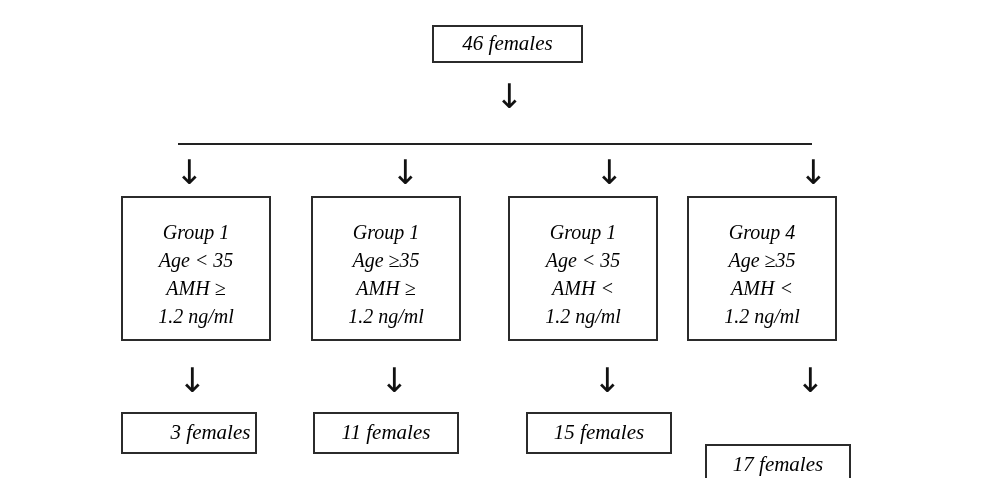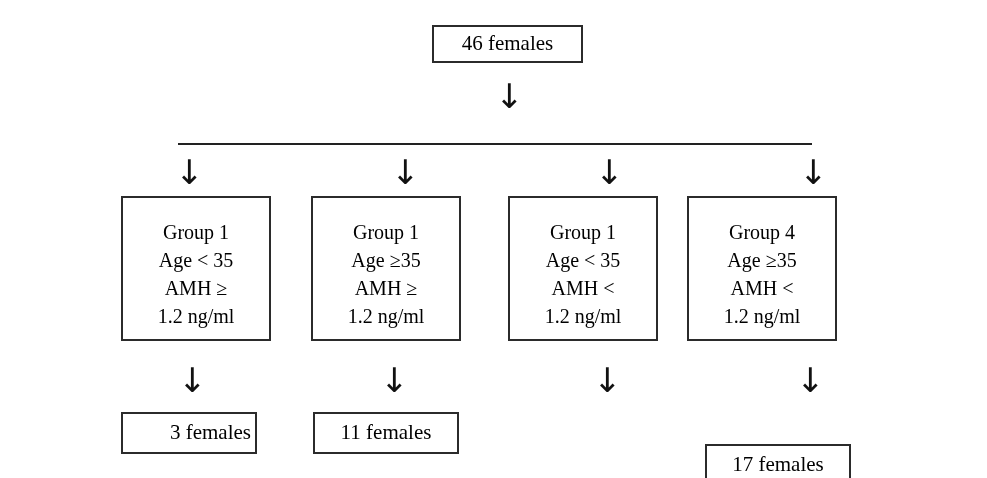--- a/index.html
+++ b/index.html
@@ -11,20 +11,21 @@
     font-family: "Liberation Serif", "DejaVu Serif", serif;
     color: #000000;
   }
 
   #flowchart {
     position: relative;
     width: 893px;
     height: 478px;
     background: #ffffff;
     overflow: hidden;
+    font-style: italic;
   }
 
   
   .node {
     position: absolute;
     box-sizing: border-box;
     border: 2px solid #2b2b2b;
     background: #ffffff;
     display: flex;
     flex-direction: column;
@@ -164,17 +165,20 @@
   <div class="arrow to-result b2">↓</div>
   <div class="arrow to-result b3">↓</div>
   <div class="arrow to-result b4">↓</div>
 
   <div class="node result-node r1">
     <span class="node-line">3 females</span>
   </div>
   <div class="node result-node r2">
     <span class="node-line">11 females</span>
   </div>
+  <div class="node result-node r3">
+    <span class="node-line">15 females</span>
+  </div>
   <div class="node result-node r4">
     <span class="node-line">17 females</span>
   </div>
 
 </div>
 
 </body></html>

